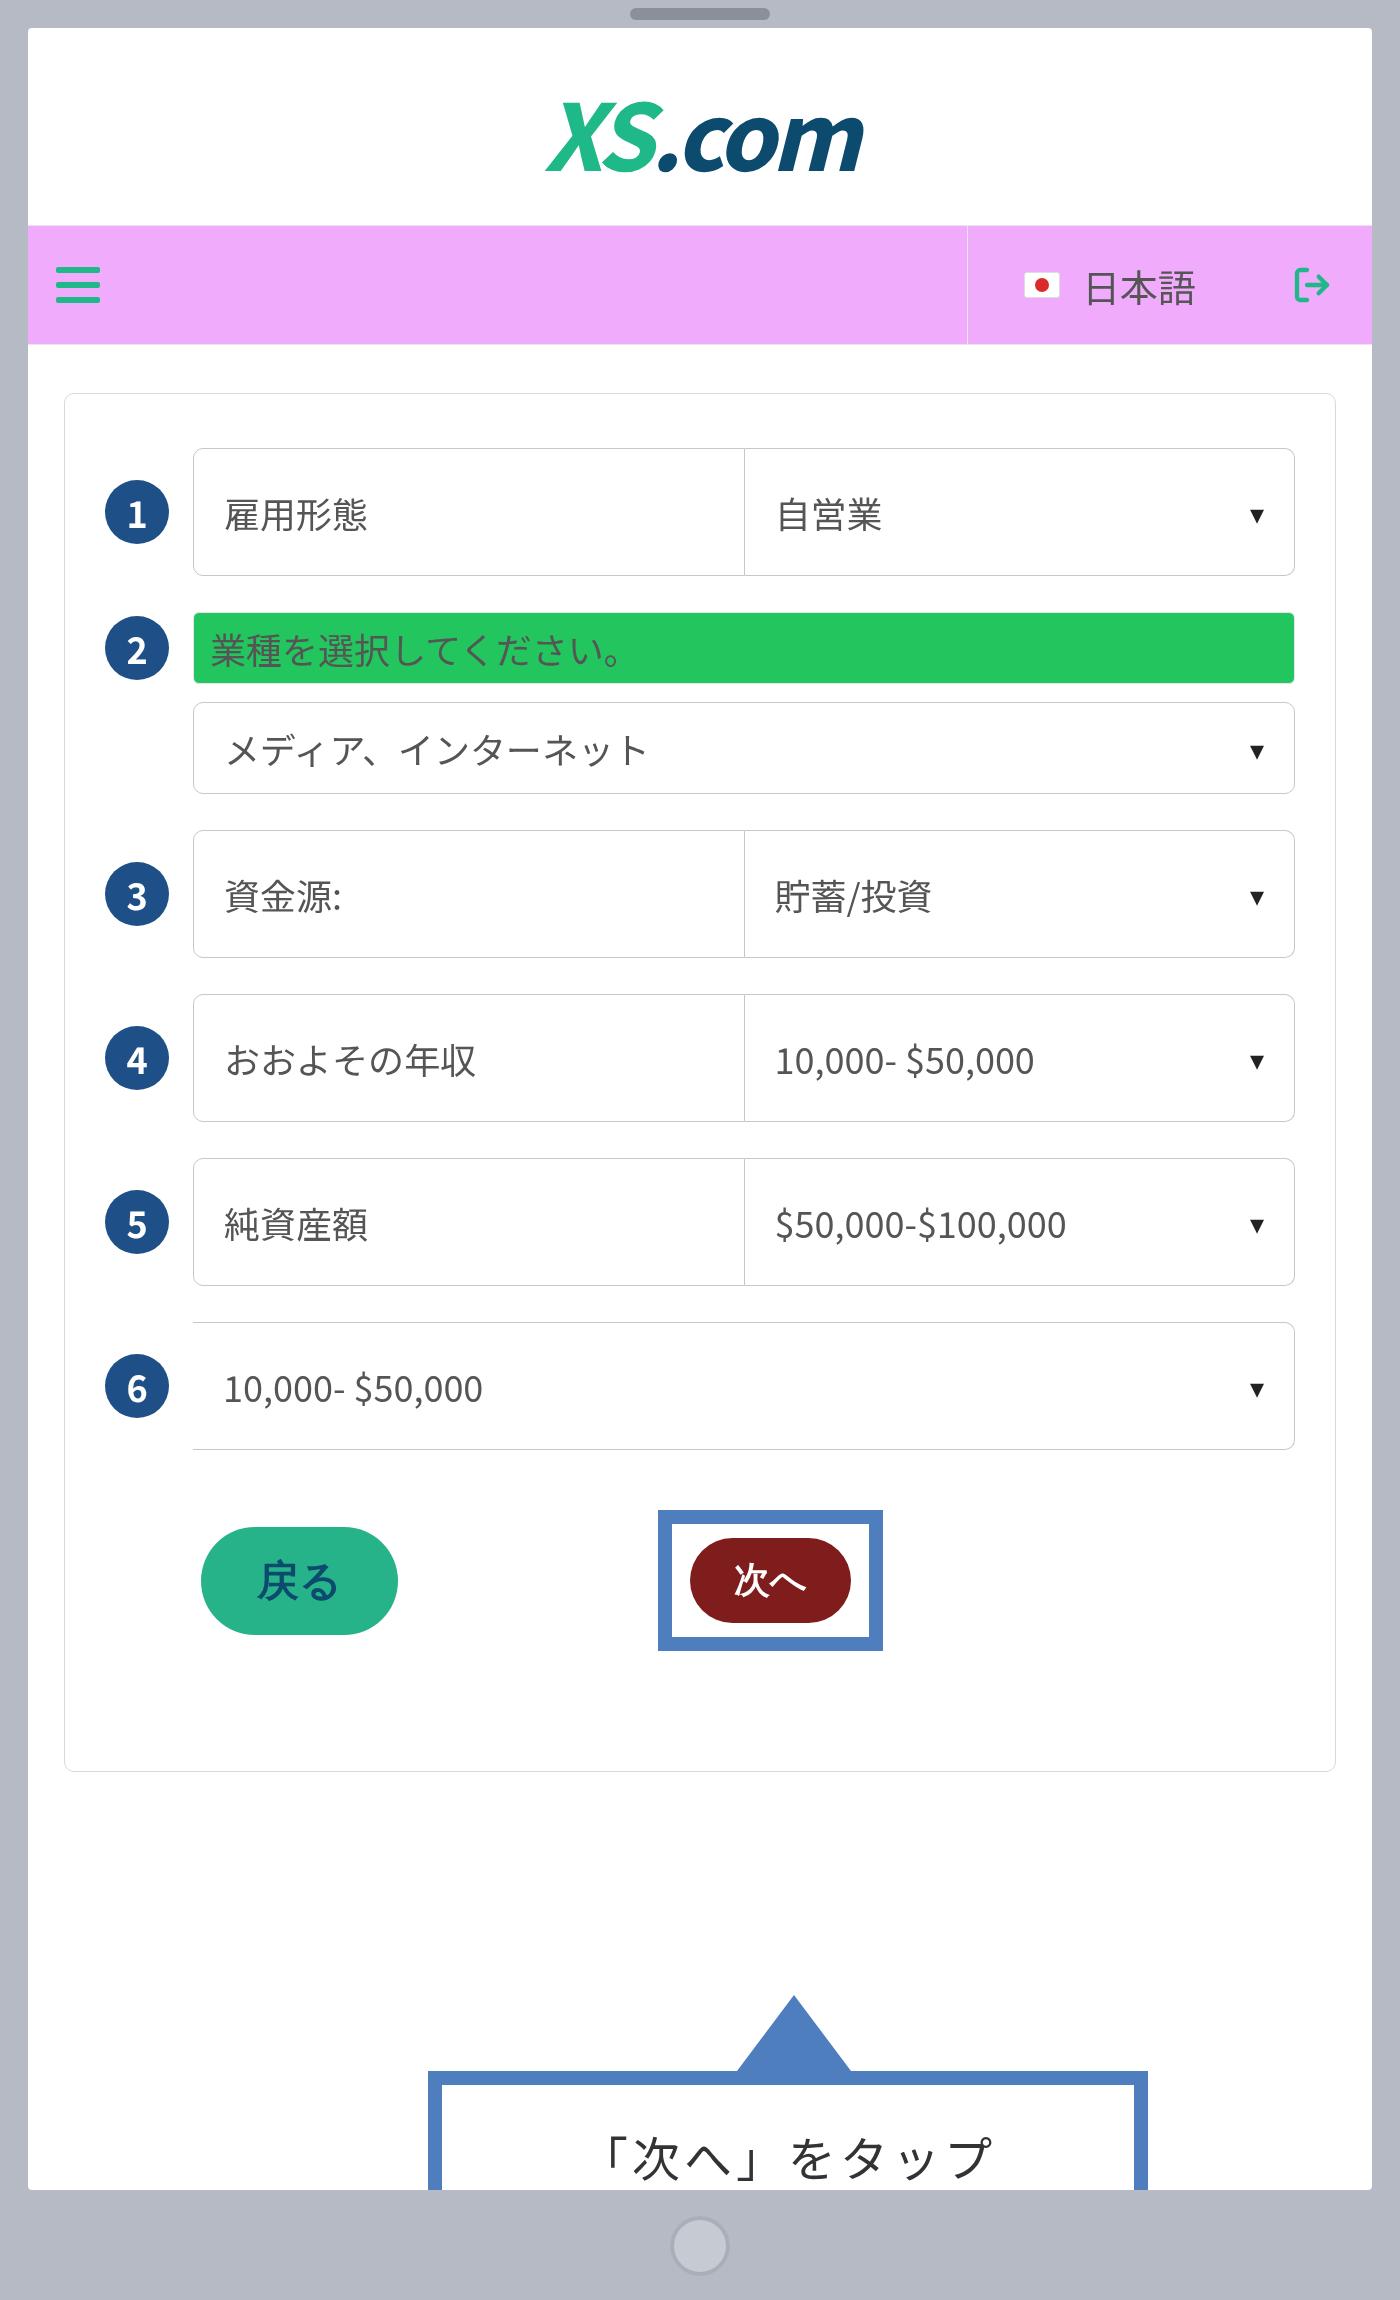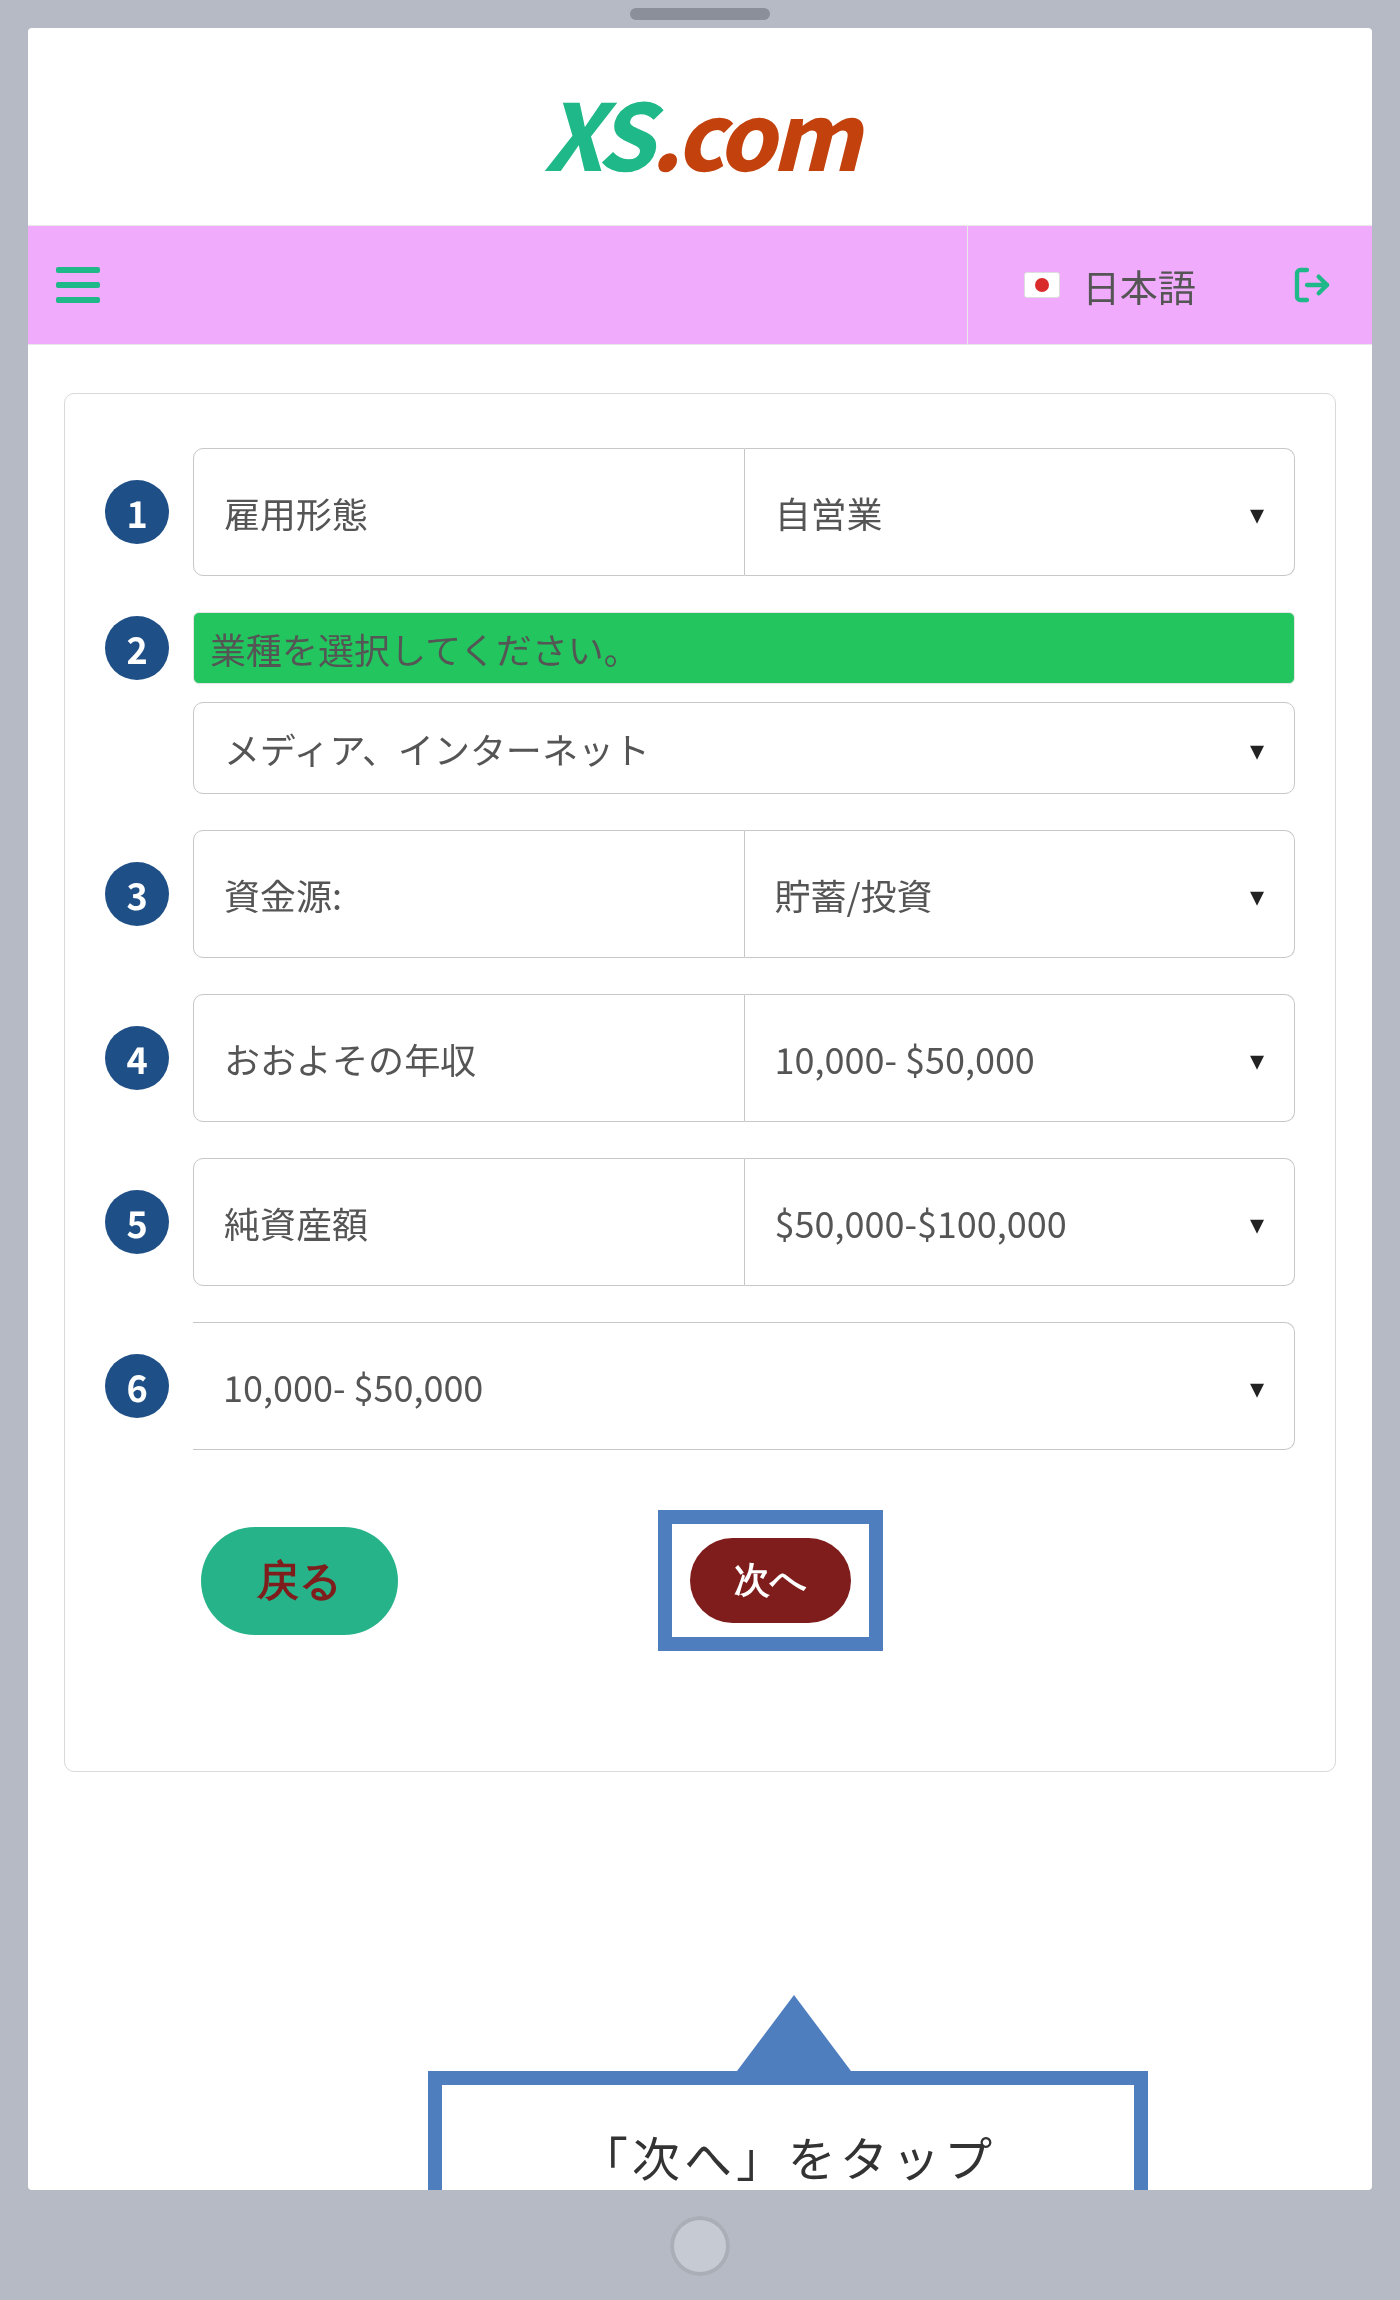--- a/index.html
+++ b/index.html
@@ -53,21 +53,21 @@
   }
   .logo {
     display: inline-flex;
     align-items: baseline;
     font-weight: 800;
     font-style: italic;
     font-size: 92px;
     letter-spacing: -4px;
   }
   .logo .xs { color: #1fb888; }
-  .logo .dotcom { color: #c2410c; font-style: italic; }
+  .logo .dotcom { color: #0c4a6e; font-style: italic; }
   .topbar {
     display: flex;
     align-items: stretch;
     border-top: 1px solid #e8e8e8;
     border-bottom: 1px solid #e8e8e8;
     background: #f0abfc;
     height: 120px;
   }
   .topbar-left {
     flex: 1;
@@ -179,21 +179,21 @@
 
   .btn-row {
     display: flex;
     gap: 260px;
     padding-left: 96px;
     margin-top: 60px;
     align-items: center;
   }
   .pill-btn {
     background: #27b38a;
-    color: #7f1d1d;
+    color: #0c4a6e;
     border: none;
     border-radius: 60px;
     padding: 26px 56px;
     font-size: 42px;
     font-weight: 600;
     cursor: pointer;
   }
   .next-wrap {
     border: 14px solid #4f7ebf;
     padding: 14px 18px;

